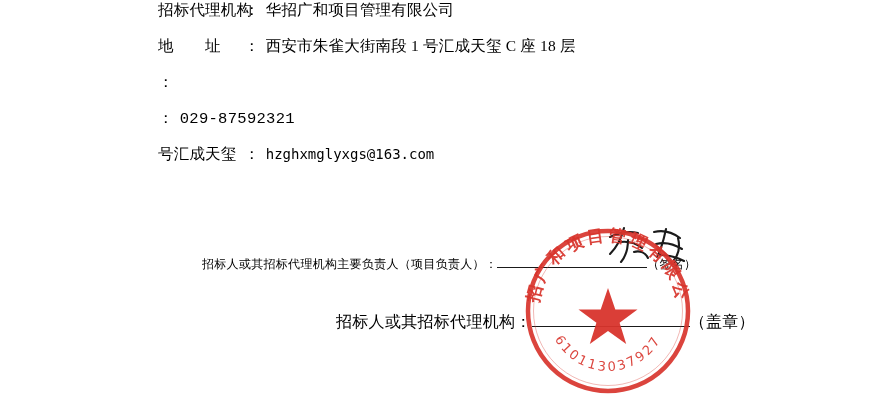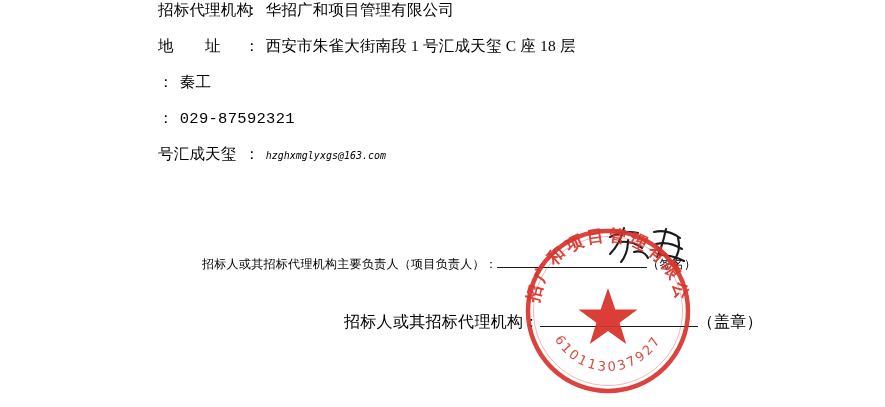--- a/index.html
+++ b/index.html
@@ -50,38 +50,37 @@
   .info-value {
     flex: 1 1 auto;
     white-space: pre;
   }
   .info-value.mono {
     font-family: Liberation Mono, monospace;
     letter-spacing: 0.3px;
   }
   .info-value.ascii {
     font-family: "DejaVu Sans Mono", monospace;
-    font-size: 10px;
+    font-size: 14px;
     letter-spacing: 0px;
-    font-style: italic;
   }
 
   
   .sig-line-1 {
     position: absolute;
     left: 176px;
     top: 256px;
     font-size: 12px;
     white-space: nowrap;
     letter-spacing: 0.3px;
     margin-left: 26px;
   }
   .sig-line-2 {
     position: absolute;
-    left: 344px;
+    left: 336px;
     top: 312px;
     font-size: 16px;
     white-space: nowrap;
     letter-spacing: 0.3px;
   }
   .blank-rule {
     display: inline-block;
     border-bottom: 1.2px solid #1a1a1a;
     vertical-align: baseline;
   }
@@ -130,21 +129,20 @@
     </div>
 
     <div class="info-row">
       <span class="info-label spread">地　　址</span>
       <span class="info-sep">：</span>
       <span class="info-value">西安市朱雀大街南段 1 号汇成天玺 C 座 18 层</span>
     </div>
 
     <div class="info-row">
       <span class="info-sep">：</span>
-      <span class="info-value">秦工</span>
     </div>
 
     <div class="info-row">
       <span class="info-sep">：</span>
       <span class="info-value mono">029-87592321</span>
     </div>
 
     <div class="info-row">
       <span class="info-label spread">号汇成天玺</span>
       <span class="info-sep">：</span>

